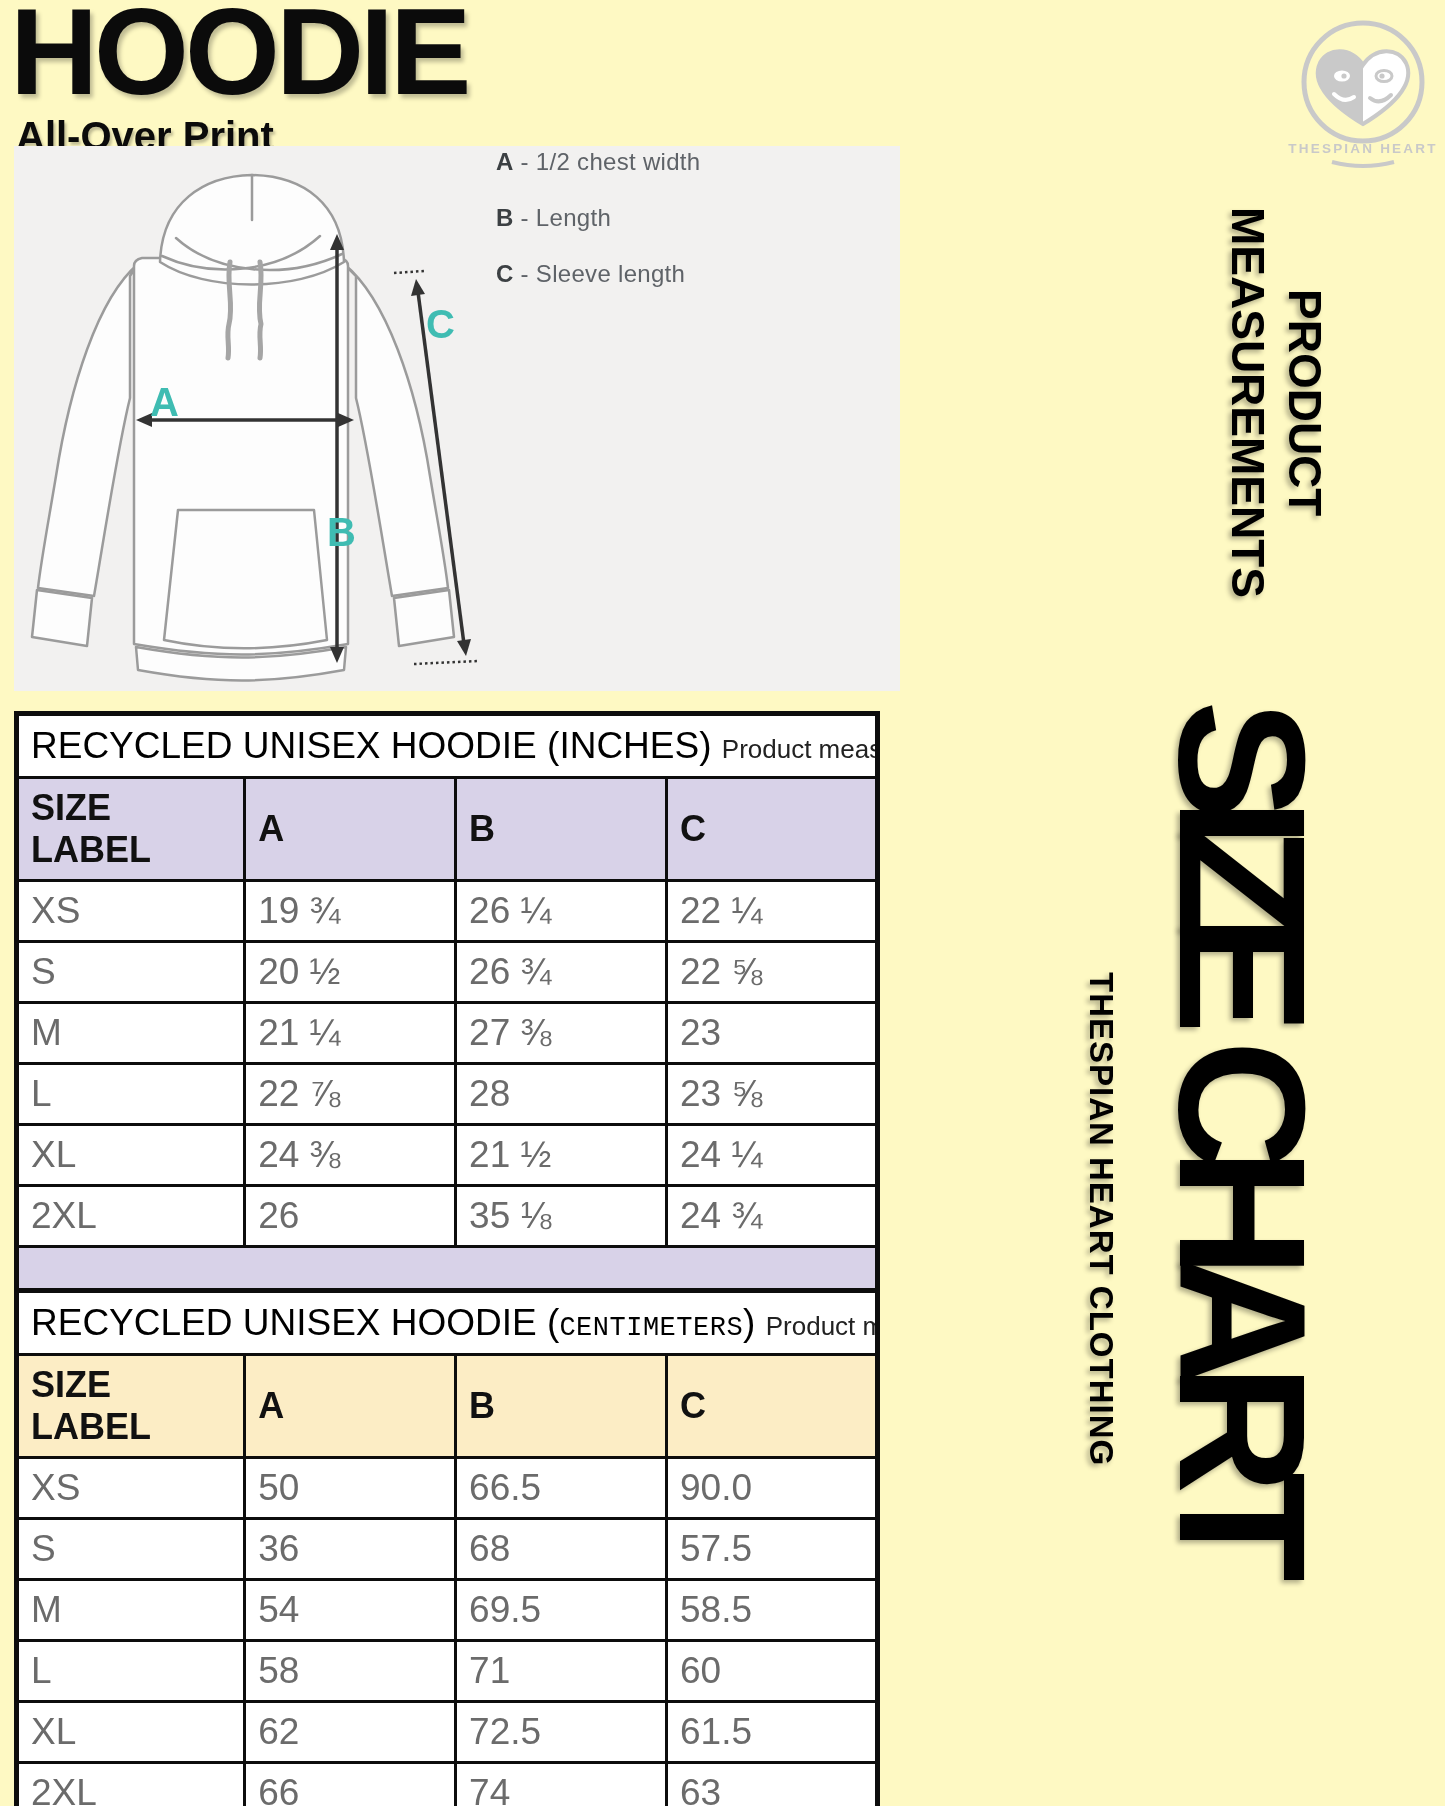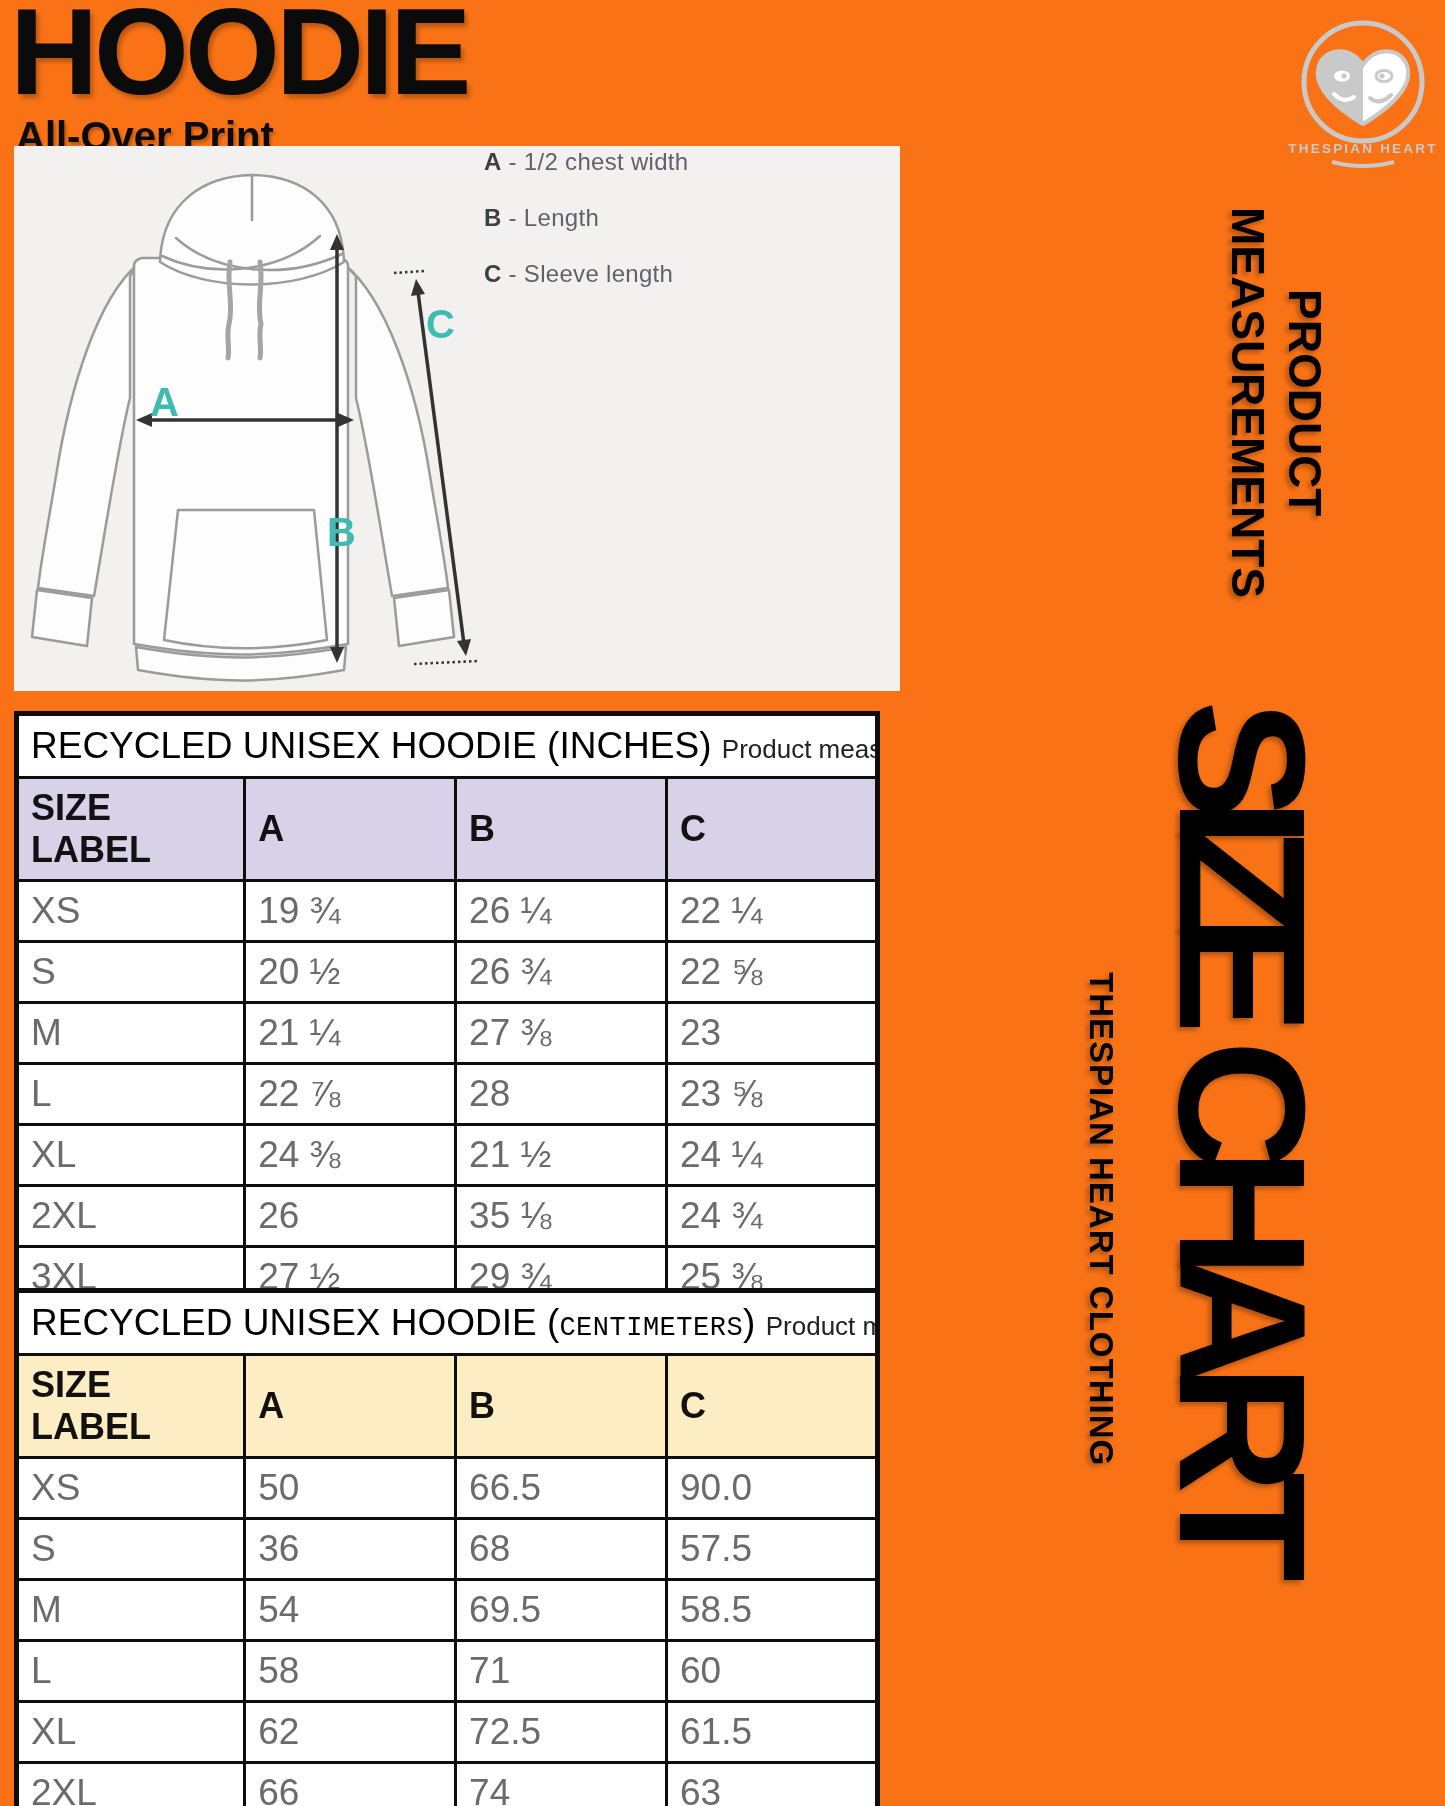--- a/index.html
+++ b/index.html
@@ -1,35 +1,35 @@
 <!DOCTYPE html>
 <html><head>
 <meta charset="utf-8">
 <style>
   html,body{margin:0;padding:0;background:#ffffff;}
   .canvas{
-    position:relative;width:1445px;height:1806px;overflow:hidden;background:#f97316;
+    position:relative;width:1445px;height:1806px;overflow:hidden;background:#fef9c3;
     font-family:"Liberation Sans","DejaVu Sans",sans-serif;color:#111;
   }
   
   .main-title{
     position:absolute;left:10px;top:-18px;
     font-size:122px;font-weight:800;letter-spacing:-4px;color:#0b0b0b;
     text-shadow:3px 4px 4px rgba(0,0,0,.25);
   }
   .sub-title{
     position:absolute;left:16px;top:114px;
     font-size:40px;font-weight:700;color:#0b0b0b;
     text-shadow:2px 3px 3px rgba(0,0,0,.25);
   }
   
   .panel{position:absolute;left:14px;top:146px;width:886px;height:545px;background:#f2f1f0;}
   .hoodie-svg{position:absolute;left:12px;top:0;width:460px;height:545px;}
   .legend{position:absolute;left:470px;top:0;}
-  .legend-item{font-size:24px;color:#5f6368;margin:2px 0 28px 0;letter-spacing:.3px;}
+  .legend-item{font-size:24px;color:#5f6368;margin:2px 0 28px 12px;letter-spacing:.3px;}
   .legend-item .key{font-weight:700;color:#3c4043;}
   .abc-label{font-weight:700;font-size:40px;fill:#3FBCB2;font-family:"Liberation Sans","DejaVu Sans",sans-serif;}
   
   .logo{position:absolute;left:1288px;top:18px;width:150px;height:155px;}
   
   .v-text{writing-mode:vertical-rl;position:absolute;color:#000;text-shadow:3px 3px 5px rgba(0,0,0,.3);}
   .v-product{
     left:1218px;top:168px;height:470px;
     font-size:46px;font-weight:700;line-height:1.25;white-space:pre-line;text-align:center;
   }
@@ -178,26 +178,20 @@
       <td class="data-cell">21 ½</td>
       <td class="data-cell">24 ¼</td>
     </tr>
     <tr>
       <td class="data-cell">2XL</td>
       <td class="data-cell">26</td>
       <td class="data-cell">35 ⅛</td>
       <td class="data-cell">24 ¾</td>
     </tr>
     <tr>
-      <td class="data-cell">3XL</td>
-      <td class="data-cell">27 ½</td>
-      <td class="data-cell">29 ¾</td>
-      <td class="data-cell">25 ⅜</td>
-    </tr>
-    <tr>
       <td class="band-cell" colspan="4"></td>
     </tr>
   </tbody>
     </table>
 
   <table class="size-table t-cm">
     <colgroup>
         <col style="width:26.5%">
         <col style="width:24.5%">
         <col style="width:24.5%">

